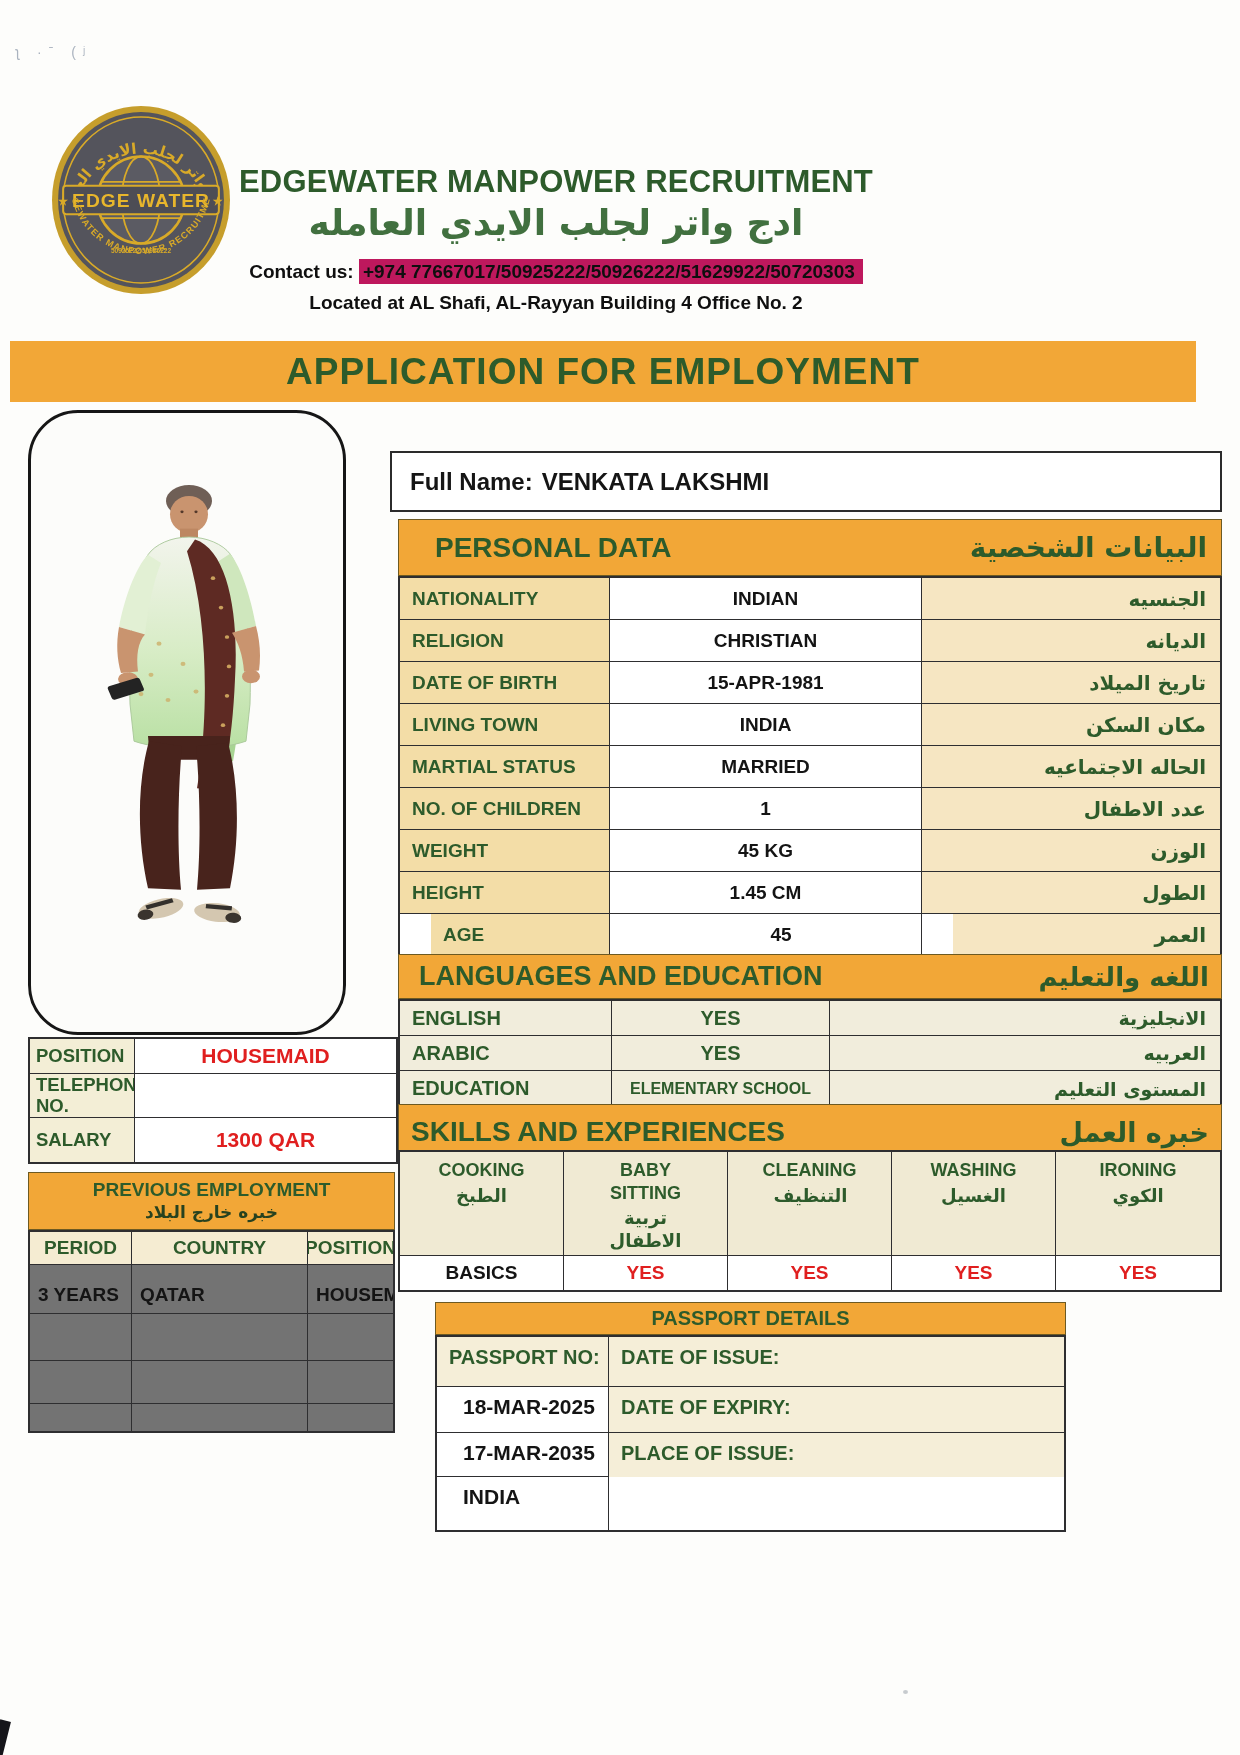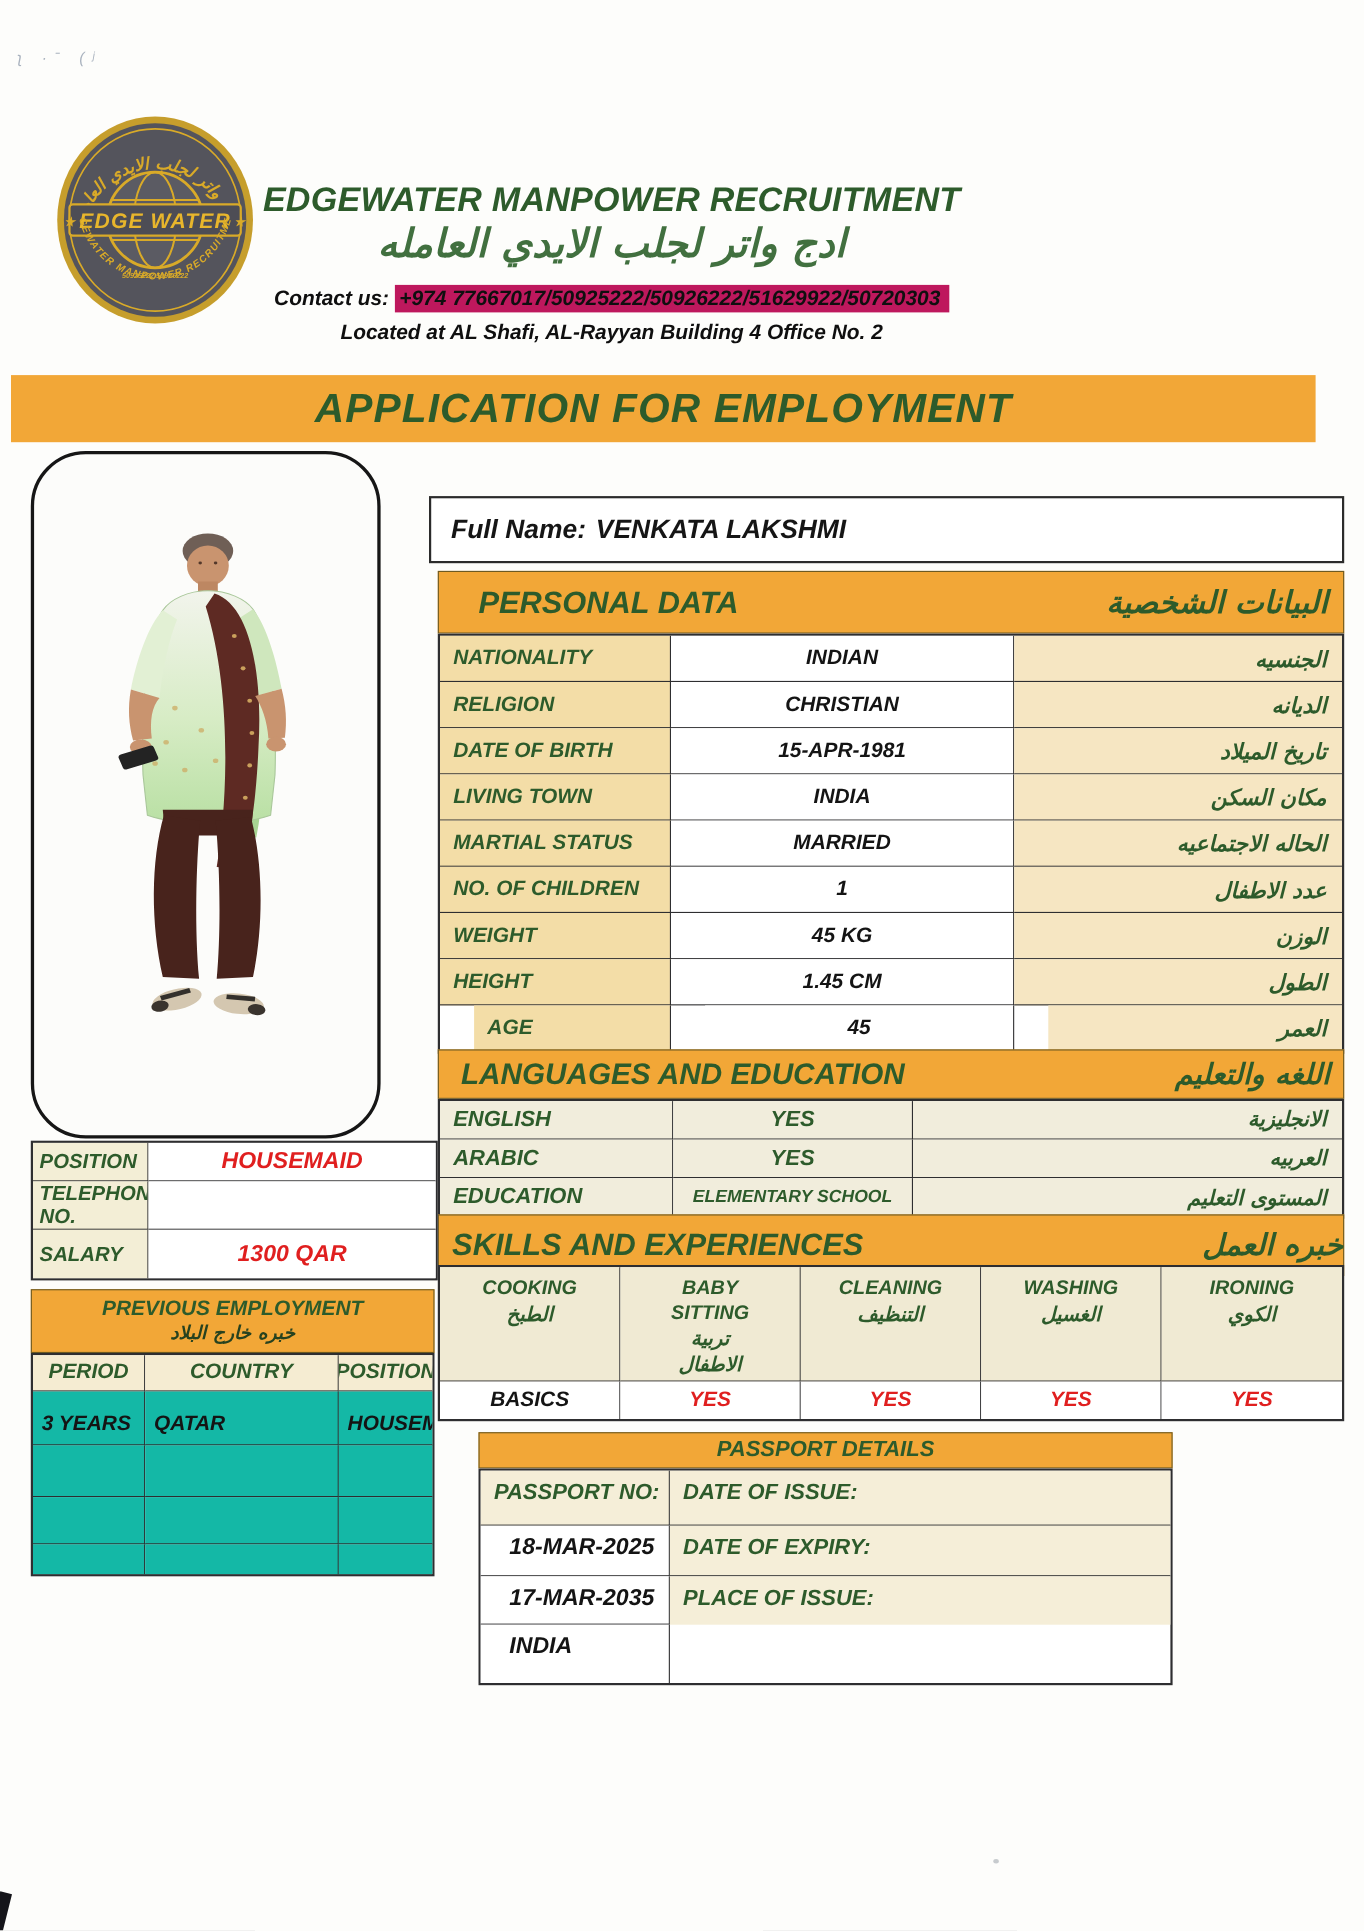--- a/index.html
+++ b/index.html
@@ -1,17 +1,17 @@
 <!DOCTYPE html>
 <html style="--orange: #F2A737; --green: #2D5B2B; --red: #E01F1F; --gold: #D9AA28; --cream: #F3DDA7; --cream-light: #F1EDDC;"><head>
 <meta charset="utf-8">
 <style>
   html,body{margin:0;padding:0;background:#e8e8e8;}
   .page{position:relative;width:1240px;height:1755px;background:#fdfdfb;overflow:hidden;
-        font-family:"Liberation Sans",sans-serif;font-weight:700;color:#111;font-style:italic;}
+        font-family:"Liberation Sans",sans-serif;font-weight:700;color:#111;}
   .abs{position:absolute;box-sizing:border-box;}
   .arabic{font-family:"DejaVu Sans",sans-serif;}
 
   
   .scribble{left:16px;top:44px;font-size:14px;color:#aab3bf;font-weight:400;letter-spacing:7px;}
   .logo{left:50px;top:102px;width:182px;height:196px;}
   .head{left:232px;top:164px;width:648px;text-align:center;}
   .company-title{font-size:31px;color:var(--green,#2d5b2b);letter-spacing:.2px;}
   .company-title-ar{font-size:36px;color:#41703f;margin-top:2px;}
   .contact-line{margin-top:18px;font-size:19px;color:#0f0f0f;}
@@ -33,21 +33,21 @@
   .bar{background:var(--orange,#f2a737);border:1.5px solid #6d5a22;color:var(--green,#2d5b2b);
        display:flex;align-items:center;justify-content:space-between;}
   .pd-bar{left:398px;top:519px;width:824px;height:57px;font-size:28px;}
   .pd-bar .en{padding-left:36px;}
   .pd-bar .ar{padding-right:14px;font-size:28px;}
   .lang-bar{left:398px;top:954px;width:824px;height:45px;font-size:27px;}
   .lang-bar .en{padding-left:20px;}
   .lang-bar .ar{padding-right:12px;font-size:26px;}
   .sk-bar{left:398px;top:1104px;width:824px;height:56px;font-size:28px;}
   .sk-bar .en{padding-left:12px;}
-  .sk-bar .ar{font-size:27px;}
+  .sk-bar .ar{padding-right:12px;font-size:27px;}
   .pp-bar{left:435px;top:1302px;width:631px;height:33px;font-size:20px;justify-content:center;}
 
   .grid{display:grid;border:2px solid #2e2e30;background:#fff;}
   .grid .c{border-right:1.5px solid #2e2e30;border-bottom:1.5px solid #2e2e30;
            display:flex;align-items:center;box-sizing:border-box;overflow:hidden;}
 
   .pd-grid{left:398px;top:576px;width:824px;grid-template-columns:210px 312px 1fr;grid-auto-rows:42px;}
   .pd-grid .c:nth-child(3n){border-right:none;}
   .pd-grid .c:nth-last-child(-n+3){border-bottom:none;margin-left:31px;}
   .lbl{background:#f3dda7;color:var(--green,#2d5b2b);font-size:19px;padding-left:12px;}
@@ -93,21 +93,21 @@
   .prev-head{left:28px;top:1172px;width:367px;height:58px;background:var(--orange,#f2a737);
              border:1.5px solid #6d5a22;display:flex;flex-direction:column;align-items:center;
              justify-content:center;text-align:center;}
   .prev-title{font-size:19px;color:var(--green,#2d5b2b);line-height:1.2;}
   .prev-title-ar{font-size:17px;color:#27421f;line-height:1.2;}
   .prev-grid{left:28px;top:1230px;width:367px;grid-template-columns:102px 176px 1fr;
              grid-template-rows:33px 49px 47px 43px 27px;}
   .prev-grid .c:nth-child(3n){border-right:none;}
   .prev-grid .c:nth-last-child(-n+3){border-bottom:none;}
   .prev-grid .hd{background:#f5ecd2;color:var(--green,#2d5b2b);font-size:19px;justify-content:center;}
-  .prev-grid .cell{font-size:19px;color:#141414;align-items:flex-start;padding:19px 0 0 8px;background:#14b8a6;}
+  .prev-grid .cell{font-size:19px;color:#141414;align-items:flex-start;padding:19px 0 0 8px;background:#737373;}
 
   
   .corner{left:-5px;top:1720px;width:11px;height:42px;background:#15151a;transform:rotate(14deg);}
   .speck{left:903px;top:1690px;width:5px;height:4px;background:#9aa3aa;border-radius:50%;opacity:.55;}
 </style>
 </head>
 <body>
 
 <div class="page">
 

